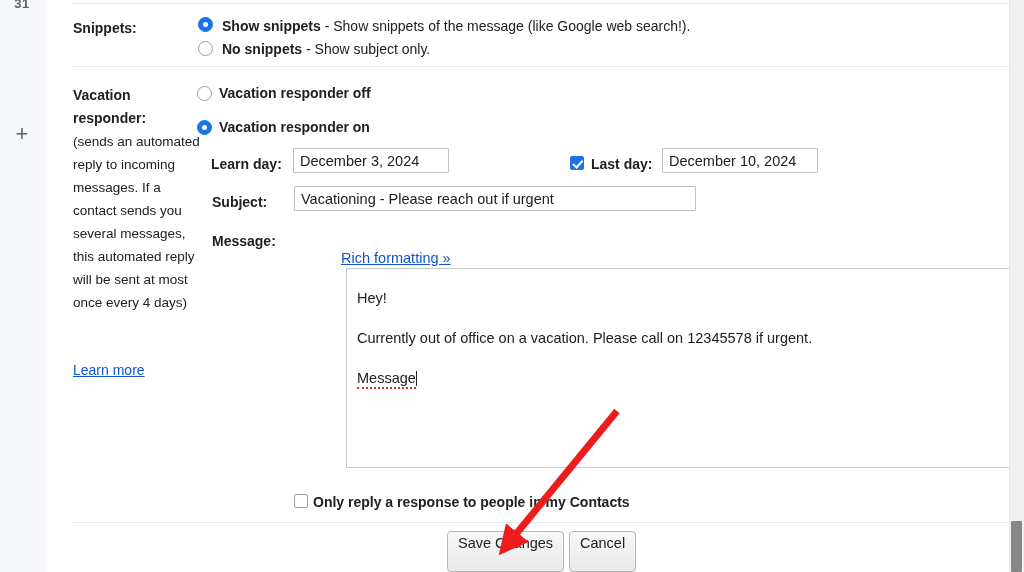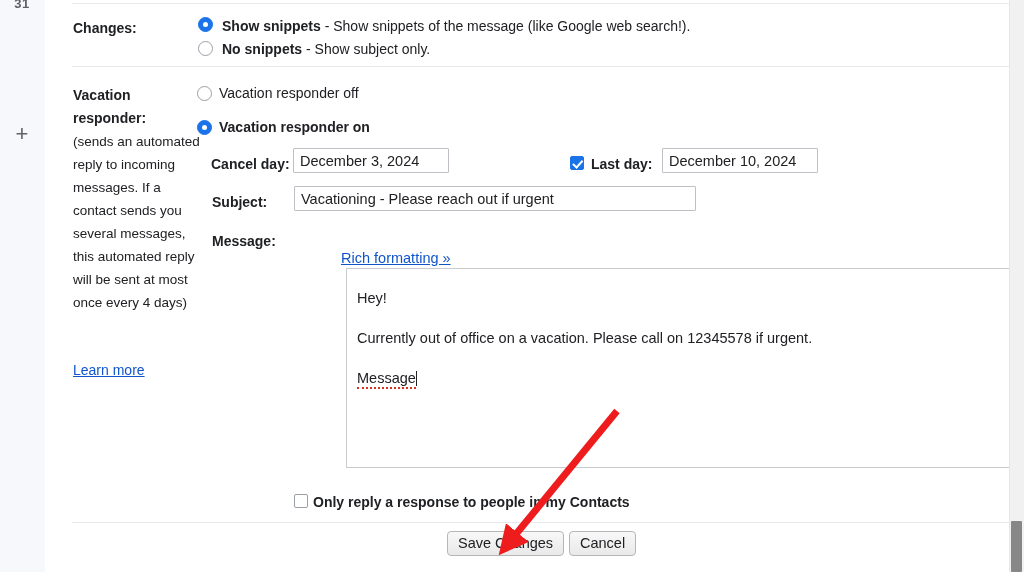--- a/index.html
+++ b/index.html
@@ -242,21 +242,21 @@
   
   .btn {
     position: absolute;
     box-sizing: border-box;
     background: linear-gradient(to bottom, #f8f8f8, #e9e9e9);
     border: 1px solid #b6b6b6;
     border-radius: 4px;
     font-family: "Liberation Sans", sans-serif;
     font-size: 14.5px;
     color: #202124;
-    padding: 3px 10px 4px;
+    padding: 3px 10px 20px;
     cursor: pointer;
     white-space: nowrap;
   }
 
   
   #scroll-track {
     position: absolute;
     right: 0;
     top: 0;
     width: 15px;
@@ -292,43 +292,43 @@
   <div class="rail-icon" id="rail-calendar">31</div>
   <div class="rail-icon" id="rail-add">+</div>
 </div>
 
 <div id="settings-pane">
 
   <div class="divider" id="divider-top"></div>
   <div class="divider" id="divider-mid"></div>
   <div class="divider" id="divider-bottom"></div>
 
-  <div class="row-label" style="top:17px;">Changes:</div>
+  <div class="row-label" style="top:17px;">Snippets:</div>
 
   <div class="radio checked" style="left:153px; top:17px;"></div>
   <div class="opt-text" style="left:177px; top:18px;">
     <b>Show snippets</b><span class="desc"> - Show snippets of the message (like Google web search!).</span>
   </div>
 
   <div class="radio" style="left:153px; top:41px;"></div>
   <div class="opt-text" style="left:177px; top:41px;">
     <b>No snippets</b><span class="desc"> - Show subject only.</span>
   </div>
 
   <div class="row-label" style="top:84px;">Vacation responder:</div>
   <div class="row-note" style="top:130px;">(sends an automated reply to incoming messages. If a contact sends you several messages, this automated reply will be sent at most once every 4 days)</div>
   <div style="position:absolute; left:28px; top:362px; font-size:14px; color:#15c; text-decoration:underline; cursor:pointer;">Learn more</div>
 
   <div class="radio" style="left:152px; top:86px;"></div>
-  <div class="opt-text" style="left:174px; top:85px; font-weight:400;">Vacation responder off</div>
+  <div class="opt-text" style="left:174px; top:85px; font-weight:700;">Vacation responder off</div>
 
   <div class="radio checked" style="left:152px; top:120px;"></div>
   <div class="opt-text" style="left:174px; top:119px; font-weight:700;">Vacation responder on</div>
 
-  <div class="inline-label" style="left:166px; top:156px;">Cancel day:</div>
+  <div class="inline-label" style="left:166px; top:156px;">Learn day:</div>
   <input class="textinput" style="left: 248px; top: 148px; width: 156px; height: 25px;" value="December 3, 2024">
 
   <div class="checkbox checked" style="left:525px; top:156px;"></div>
   <div class="inline-label" style="left:546px; top:156px;">Last day:</div>
   <input class="textinput" style="left: 617px; top: 148px; width: 156px; height: 25px;" value="December 10, 2024">
 
   <div class="inline-label" style="left:167px; top:194px;">Subject:</div>
   <input class="textinput" style="left: 249px; top: 186px; width: 402px; height: 25px;" value="Vacationing - Please reach out if urgent">
 
   <div class="inline-label" style="left:167px; top:233px;">Message:</div>

